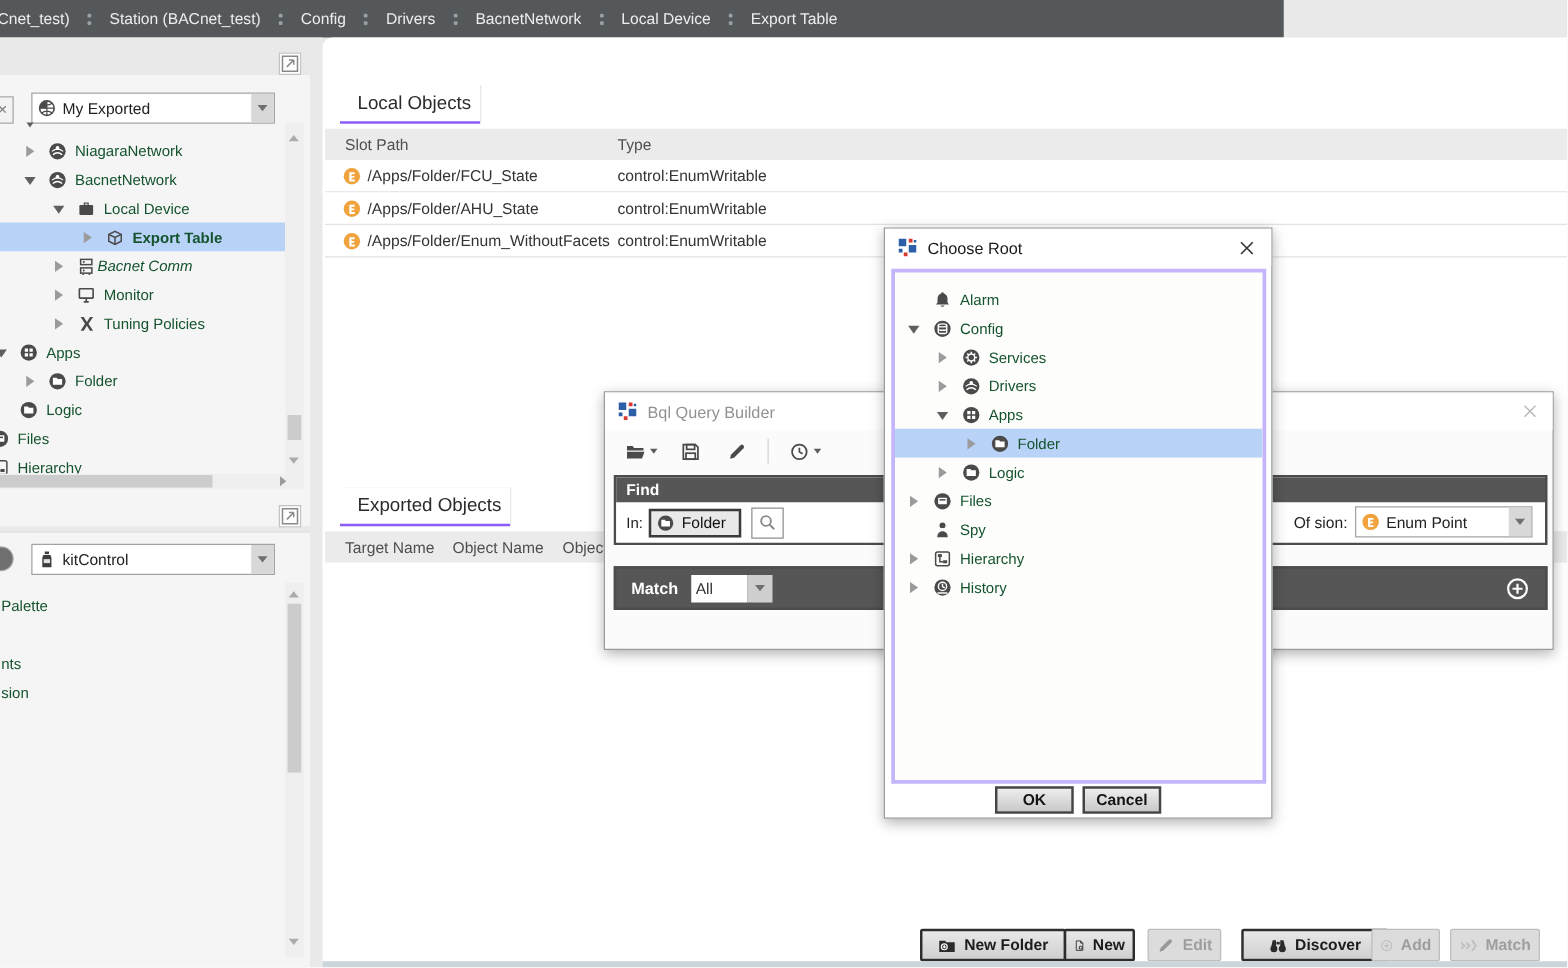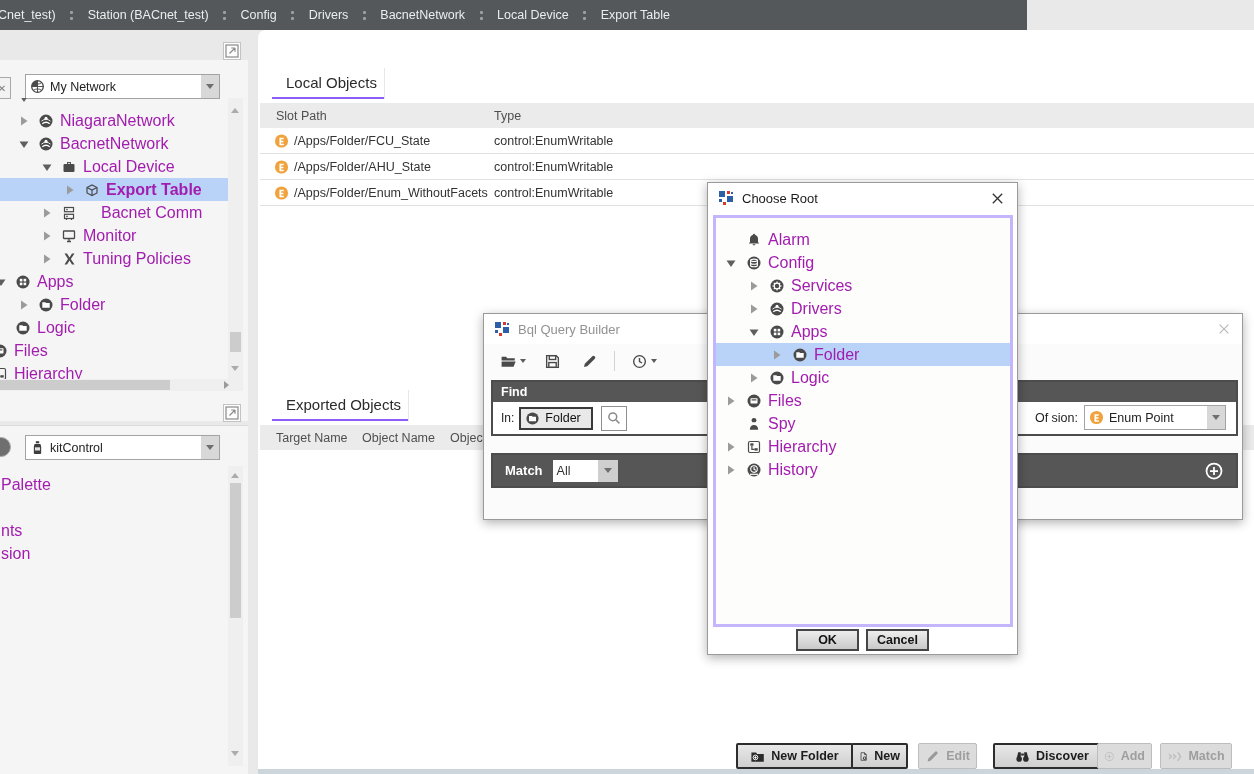--- a/index.html
+++ b/index.html
@@ -30,21 +30,21 @@
   .tri-down{width:0;height:0;border-left:4px solid transparent;border-right:4px solid transparent;border-top:5px solid #6f6f6f;}
   .cut-box{position:absolute;background:#f2f2f2;border:1px solid #a9a9a9;display:flex;align-items:center;justify-content:center;color:#7c7c7c;}
 
   
   .tree{position:absolute;overflow:hidden;}
   .tree-row{position:absolute;left:0;width:100%;}
   .tree-row.selected{background:#B9D2F8;}
   .expander{position:absolute;top:50%;transform:translateY(-50%);width:10px;height:10px;}
   .expander svg{width:10px;height:10px;display:block;}
   .tree-icon{position:absolute;top:50%;transform:translateY(-50%);width:16px;height:16px;}
-  .tree-label{position:absolute;top:50%;transform:translateY(-50%);font-size:16px;color:#a21caf;white-space:nowrap;}
+  .tree-label{position:absolute;top:50%;transform:translateY(-50%);font-size:12px;color:#14532d;white-space:nowrap;}
   .tree-label.bold{font-weight:bold;}
 
   
   .vscroll{position:absolute;width:15px;background:#efefef;}
   .hscroll{position:absolute;height:12px;background:#efefef;}
   .thumb{position:absolute;background:#cccccc;}
   .sc-arrow{position:absolute;width:0;height:0;}
   .sc-up{border-left:4px solid transparent;border-right:4px solid transparent;border-bottom:5px solid #ababab;}
   .sc-dn{border-left:4px solid transparent;border-right:4px solid transparent;border-top:5px solid #ababab;}
   .sc-rt{border-top:4px solid transparent;border-bottom:4px solid transparent;border-left:5px solid #9a9a9a;}
@@ -171,21 +171,21 @@
   <div class="cut-box" style="left:-9px;top:437px;width:18px;height:18px;border-radius:50%;background:#6f6f6f;"></div>
 
   <div class="combo" style="left:25px;top:74px;width:193px;">
     <span class="icon c-icon">
         <svg viewBox="0 0 16 16">
           <circle cx="8" cy="8" r="6.2" fill="none" stroke="#4a4a4a" stroke-width="1.4"></circle>
           <path d="M8 1.8v12.4M1.8 8h12.4M3.6 3.9c2.5 2 6.3 2 8.8 0M3.6 12.1c2.5-2 6.3-2 8.8 0" stroke="#4a4a4a" fill="none" stroke-width="1"></path>
           <path d="M8 1.8A6.2 6.2 0 0 0 1.8 8H8z" fill="#4a4a4a"></path>
         </svg>
       </span>
-    <span class="c-text">My Network</span>
+    <span class="c-text">My Exported</span>
     <span class="arrow-btn">
         <i class="tri-down"></i>
       </span>
   </div>
 
   <div class="tree" id="nav-tree" style="left:0;top:98px;width:228px;height:281px;">
       <div class="tree-row" style="top: -12px; height: 23px;">
         <span class="expander" style="left: 19px;">
           <svg viewBox="0 0 10 10">
             <path d="M0.5 2.5h9L5 9z" fill="#5f5f5f"></path>
@@ -261,21 +261,21 @@
         </span>
         <span class="icon tree-icon" style="left: 61px;">
           <svg viewBox="0 0 16 16" fill="none" stroke="#4a4a4a" stroke-width="1.2">
             <rect x="3.5" y="2.5" width="9" height="4.2"></rect>
             <rect x="3.5" y="9.3" width="9" height="4.2"></rect>
             <path d="M5.5 13.5v1.5M10.5 13.5v1.5"></path>
             <circle cx="6" cy="4.6" r="0.8" fill="#4a4a4a" stroke="none"></circle>
             <circle cx="6" cy="11.4" r="0.8" fill="#4a4a4a" stroke="none"></circle>
           </svg>
         </span>
-        <span class="tree-label" style="left: 101px;">Bacnet Comm</span>
+        <span class="tree-label" style="left: 78px; font-style: italic;">Bacnet Comm</span>
       </div>
       <div class="tree-row" style="top: 126px; height: 23px;">
         <span class="expander" style="left: 42px;">
           <svg viewBox="0 0 10 10">
             <path d="M2 0.5L8.5 5 2 9.5z" fill="#9b9b9b"></path>
           </svg>
         </span>
         <span class="icon tree-icon" style="left: 61px;">
           <svg viewBox="0 0 16 16" fill="none" stroke="#4a4a4a" stroke-width="1.3">
             <rect x="2.5" y="3" width="11" height="7.5" rx="0.5"></rect>

